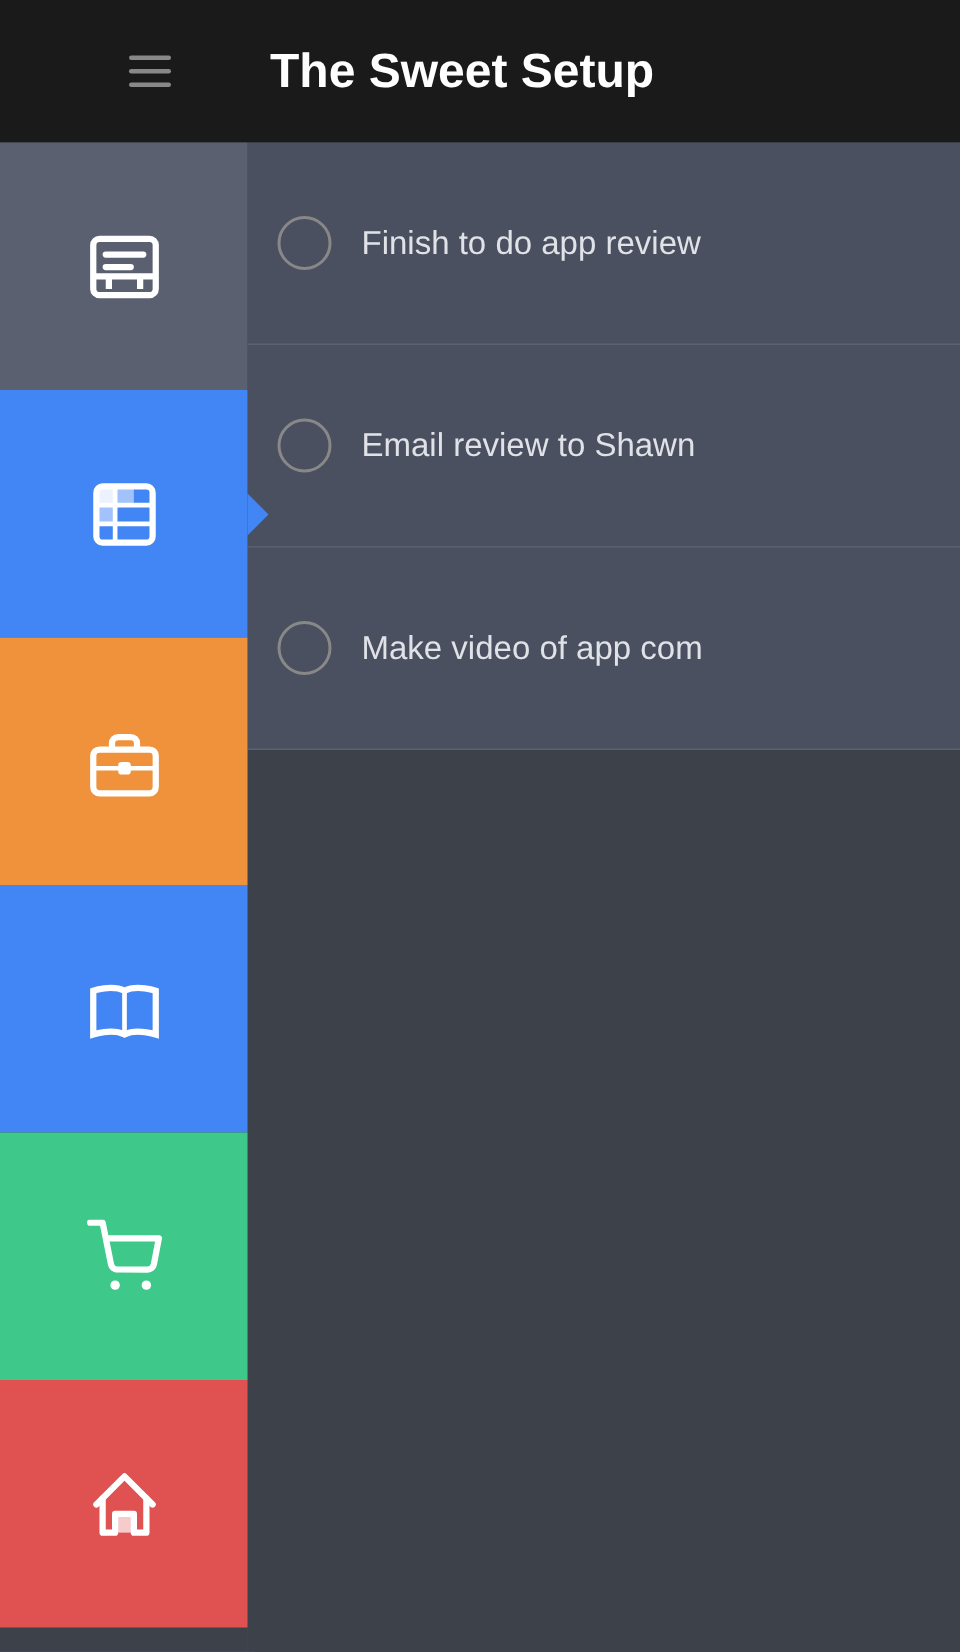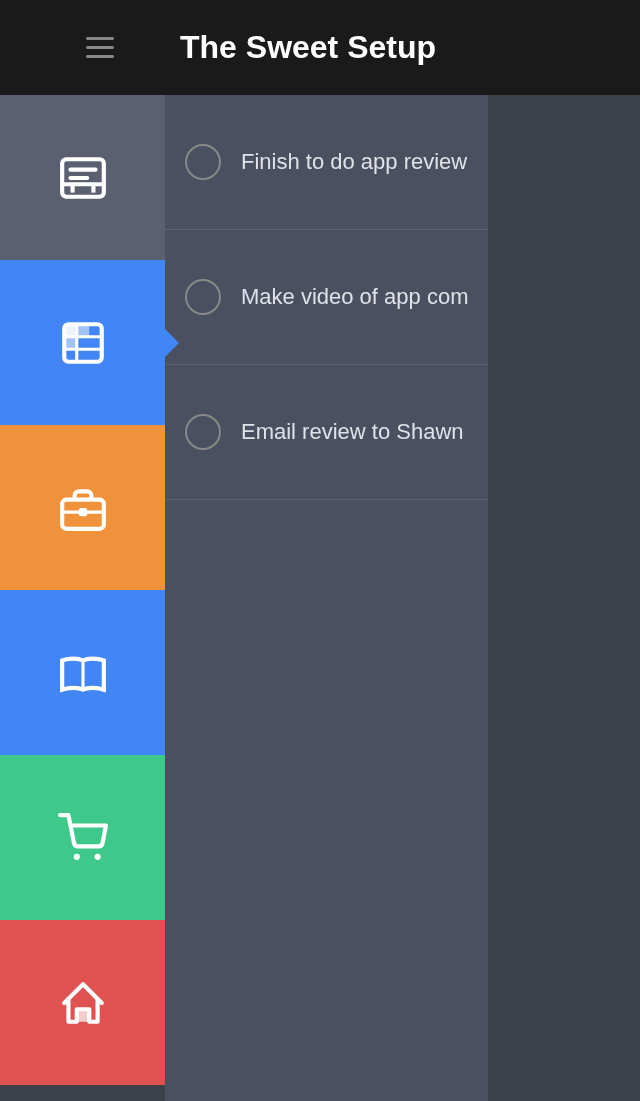--- a/index.html
+++ b/index.html
@@ -122,21 +122,21 @@
       height: 50px;
       fill: white;
     }
 
     
     .content-area {
       flex: 1;
       height: 1006px;
       background: #4a5060;
       display: flex;
-      flex-direction: row;
+      flex-direction: column;
     }
 
     .task-list {
       display: flex;
       flex-direction: column;
     }
 
     .task-item {
       display: flex;
       align-items: center;
@@ -251,27 +251,27 @@
 
     <div class="task-list">
 
       <div class="task-item">
         <div class="task-checkbox"></div>
         <span class="task-text">Finish to do app review</span>
       </div>
 
       <div class="task-item">
         <div class="task-checkbox"></div>
+        <span class="task-text">Email review to Shawn</span>
+      </div>
+
+      <div class="task-item">
+        <div class="task-checkbox"></div>
         <span class="task-text">Make video of app com</span>
       </div>
 
-      <div class="task-item">
-        <div class="task-checkbox"></div>
-        <span class="task-text">Email review to Shawn</span>
-      </div>
-
     </div>
 
     <div class="content-empty"></div>
 
   </div>
 
 </div>
 
 </body></html>

